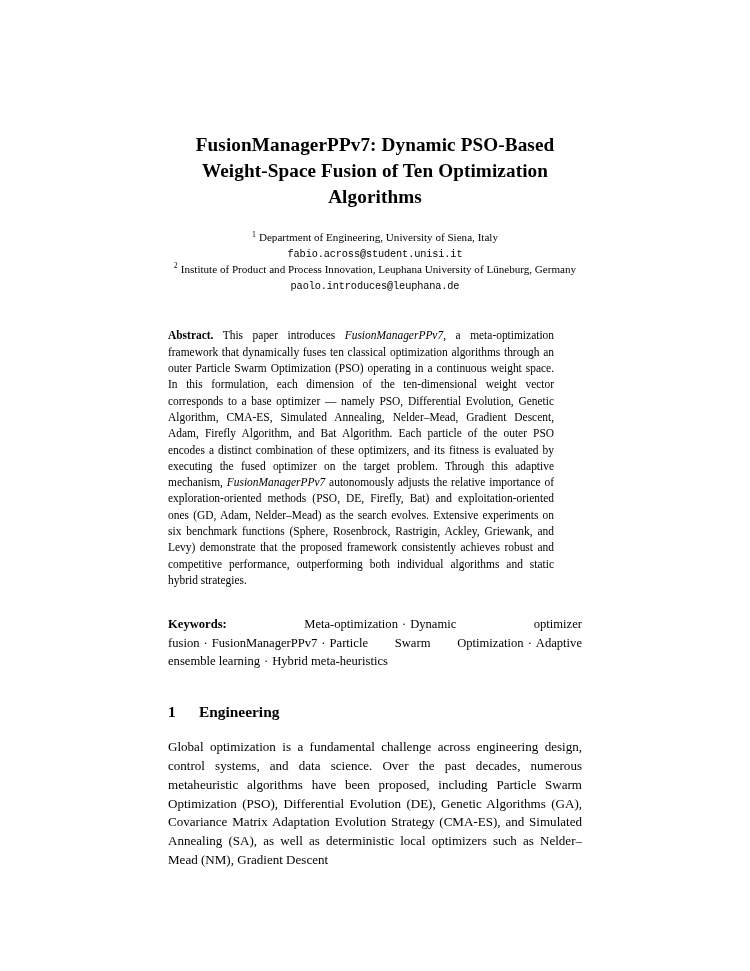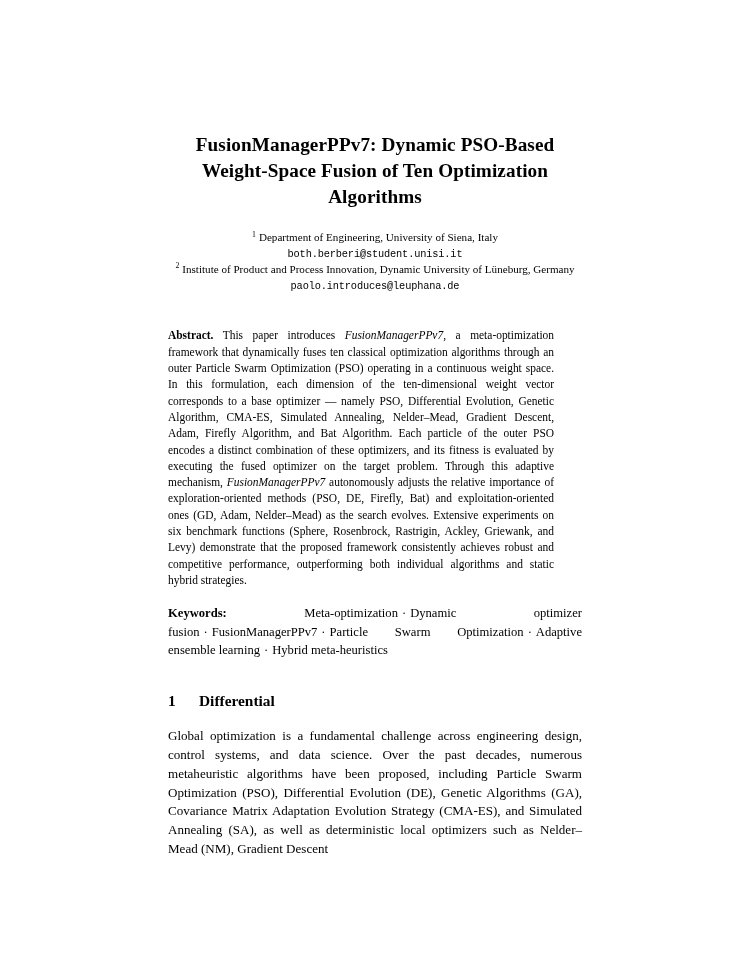--- a/index.html
+++ b/index.html
@@ -86,21 +86,21 @@
     text-justify: inter-word;
     hyphens: manual;
   }
   .abstract-label {
     font-weight: bold;
   }
   .it { font-style: italic; }
 
   
   .keywords {
-    margin-top: 16px;
+    margin-top: 27px;
     width: 414px;
     font-size: 12.6px;
     line-height: 1.45;
     text-align: justify;
   }
   .kw-label { font-weight: bold; }
   .kw-sep { padding: 0 4px; }
 
   
   .section-head {
@@ -129,35 +129,35 @@
   <div class="content">
 
     <h1 class="title">FusionManagerPPv7: Dynamic PSO-Based Weight-Space Fusion of Ten Optimization Algorithms</h1>
 
 
     <div class="affiliations">
       <div class="affil-line">
         <span class="affil-mark">1</span><span>Department of Engineering, University of Siena, Italy</span>
       </div>
       <div class="affil-line">
-        <span class="email">both.berberi@student.unisi.it</span>
+        <span class="email">fabio.across@student.unisi.it</span>
       </div>
       <div class="affil-line">
-        <span class="affil-mark">2</span><span>Institute of Product and Process Innovation, Dynamic University of Lüneburg, Germany</span>
+        <span class="affil-mark">2</span><span>Institute of Product and Process Innovation, Leuphana University of Lüneburg, Germany</span>
       </div>
       <div class="affil-line">
         <span class="email">paolo.introduces@leuphana.de</span>
       </div>
     </div>
 
     <div class="abstract"><span class="abstract-label">Abstract.</span><span> This paper introduces </span><span class="it">FusionManagerPPv7</span><span>, a meta-optimization framework that dynamically fuses ten classical optimization algorithms through an outer Particle Swarm Optimization (PSO) operating in a continuous weight space. In this formulation, each dimension of the ten-dimensional weight vector corresponds to a base optimizer — namely PSO, Differential Evolution, Genetic Algorithm, CMA-ES, Simulated Annealing, Nelder–Mead, Gradient Descent, Adam, Firefly Algorithm, and Bat Algorithm. Each particle of the outer PSO encodes a distinct combination of these optimizers, and its fitness is evaluated by executing the fused optimizer on the target problem. Through this adaptive mechanism, </span><span class="it">FusionManagerPPv7</span><span> autonomously adjusts the relative importance of exploration-oriented methods (PSO, DE, Firefly, Bat) and exploitation-oriented ones (GD, Adam, Nelder–Mead) as the search evolves. Extensive experiments on six benchmark functions (Sphere, Rosenbrock, Rastrigin, Ackley, Griewank, and Levy) demonstrate that the proposed framework consistently achieves robust and competitive performance, outperforming both individual algorithms and static hybrid strategies.</span></div>
 
     <div class="keywords"><span class="kw-label">Keywords:</span>&nbsp;<span>Meta-optimization</span><span class="kw-sep">·</span><span>Dynamic optimizer fusion</span><span class="kw-sep">·</span><span>FusionManagerPPv7</span><span class="kw-sep">·</span><span>Particle Swarm Optimization</span><span class="kw-sep">·</span><span>Adaptive ensemble learning</span><span class="kw-sep">·</span><span>Hybrid meta-heuristics</span></div>
 
     <div class="section-head">
       <span class="section-num">1</span>
-      <span>Differential</span>
+      <span>Engineering</span>
     </div>
 
     <p class="body-par">Global optimization is a fundamental challenge across engineering design, control systems, and data science. Over the past decades, numerous metaheuristic algorithms have been proposed, including Particle Swarm Optimization (PSO), Differential Evolution (DE), Genetic Algorithms (GA), Covariance Matrix Adaptation Evolution Strategy (CMA-ES), and Simulated Annealing (SA), as well as deterministic local optimizers such as Nelder–Mead (NM), Gradient Descent</p>
 
   </div>
 </div>
 
 </body></html>

